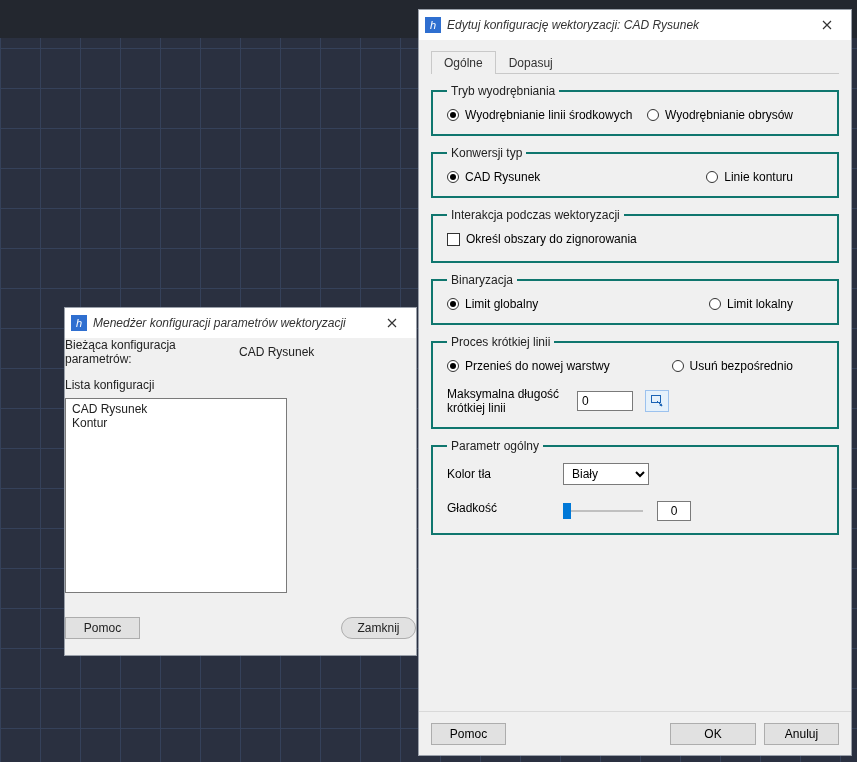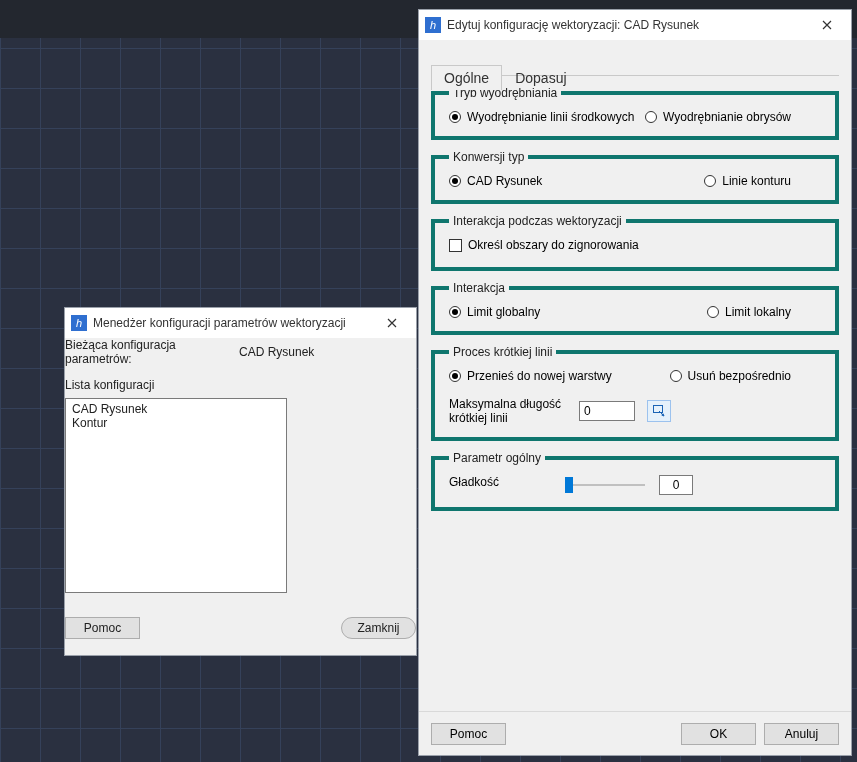--- a/index.html
+++ b/index.html
@@ -27,21 +27,21 @@
   }
   .titlebar {
     height: 30px; display: flex; align-items: center; padding: 0 4px 0 6px;
     background: #ffffff; font-size: 12px; color: #333;
   }
   .titlebar .app-icon {
     width: 16px; height: 16px; background: #2f6fd0; margin-right: 6px;
     display: inline-flex; align-items: center; justify-content: center;
     color: #fff; font-size: 11px; font-style: italic; font-weight: 500;
   }
-  .titlebar .title { flex: 1; }
+  .titlebar .title { flex: 1; font-style: italic; }
   .titlebar .close {
     width: 40px; height: 30px; display: flex; align-items: center; justify-content: center;
     color: #333; font-size: 13px;
   }
   .titlebar .close svg { width: 10px; height: 10px; }
 
   .client { font-size: 12px; color: #222; }
 
   .row { display: flex; align-items: center; margin-bottom: 12px; }
   .lbl { display: inline-block; }
@@ -55,27 +55,27 @@
     font-size: 12px; text-align: center; padding: 3px 0;
     display: inline-block;
   }
   .btn.disabled { color: #9a9a9a; }
 
   
   .right-client { padding: 10px 12px 8px 12px; }
 
   .tabs { display: flex; border-bottom: 1px solid #c9c9c9; margin-bottom: 10px; }
   .tab {
-    padding: 4px 12px; font-size: 14px; color: #333;
-    border: 1px solid transparent; border-bottom: none; position: relative; top: 15px;
+    padding: 4px 12px; font-size: 12px; color: #333;
+    border: 1px solid transparent; border-bottom: none; position: relative; top: 1px;
   }
   .tab.active { border-color: #c9c9c9; background: #f0f0f0; }
 
   fieldset {
-    border: 4px solid #0f766e; margin: 8px 0 10px 0; padding: 10px 14px 12px 14px;
+    border: 2px solid #0f766e; margin: 8px 0 10px 0; padding: 10px 14px 12px 14px;
     font-size: 12px;
   }
   legend { padding: 0 4px; color: #222; }
 
   .radio, .check { display: inline-flex; align-items: center; gap: 6px; }
   .radio-circle {
     width: 12px; height: 12px; border: 1px solid #333; border-radius: 50%;
     display: inline-flex; align-items: center; justify-content: center; background: #fff;
   }
   .radio-circle .dot { width: 6px; height: 6px; background: #000; border-radius: 50%; display: none; }
@@ -195,21 +195,21 @@
 
     <fieldset>
       <legend>Interakcja podczas wektoryzacji</legend>
       <span class="check">
         <span class="check-box"></span>
         <span>Określ obszary do zignorowania</span>
       </span>
     </fieldset>
 
     <fieldset>
-      <legend>Interakcja</legend>
+      <legend>Binaryzacja</legend>
       <div class="two-col">
         <span class="radio selected">
           <span class="radio-circle">
               <span class="dot"></span>
             </span>
           <span>Limit globalny</span>
         </span>
         <span class="radio">
           <span class="radio-circle"></span>
           <span>Limit lokalny</span>
@@ -238,30 +238,36 @@
           <svg width="14" height="14" viewBox="0 0 14 14">
             <rect x="1.5" y="1.5" width="9" height="7" fill="none" stroke="#1a63b5" stroke-width="1"></rect>
             <path d="M7 7 L12 12 M12 12 L9.5 11 M12 12 L11 9.5" stroke="#1a63b5" stroke-width="1" fill="none"></path>
           </svg>
         </span>
       </div>
     </fieldset>
 
     <fieldset>
       <legend>Parametr ogólny</legend>
+      <div style="display:flex; align-items:center; margin-bottom:16px;">
+        <span style="width:116px;">Kolor tła</span>
+        <select class="txt-input" style="width:86px;">
+          <option>Biały</option>
+        </select>
+      </div>
       <div style="display:flex; align-items:flex-start;">
         <span style="width:116px;">Gładkość</span>
         <span class="slider-track">
           <span class="slider-line"></span>
           <span class="slider-thumb"></span>
         </span>
         <input class="txt-input" style="width: 34px; margin-left: 14px; text-align: center;" value="0">
       </div>
     </fieldset>
   </div>
 
   <div class="bottom-bar">
     <span class="btn" style="width:75px;">Pomoc</span>
     <span style="flex:1"></span>
-    <span class="btn" style="width:75px;">OK</span>
+    <span class="btn" style="width:86px;">OK</span>
     <span class="btn" style="width:75px;">Anuluj</span>
   </div>
 </div>
 
 </body></html>

